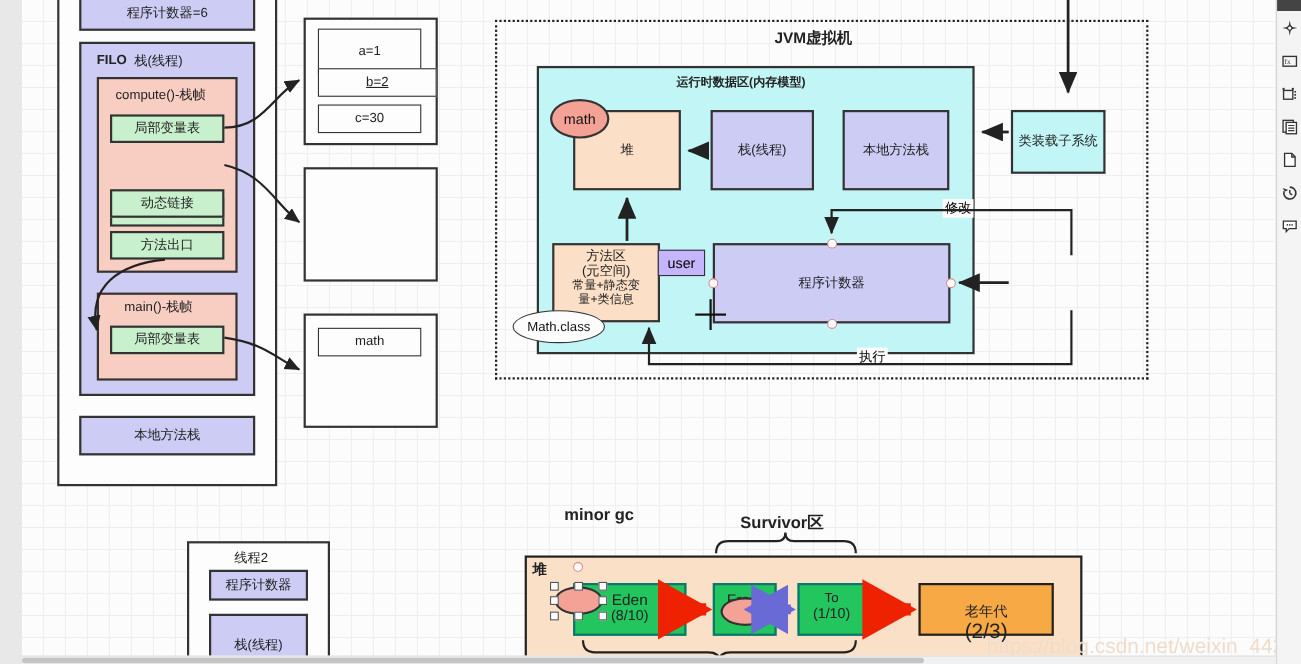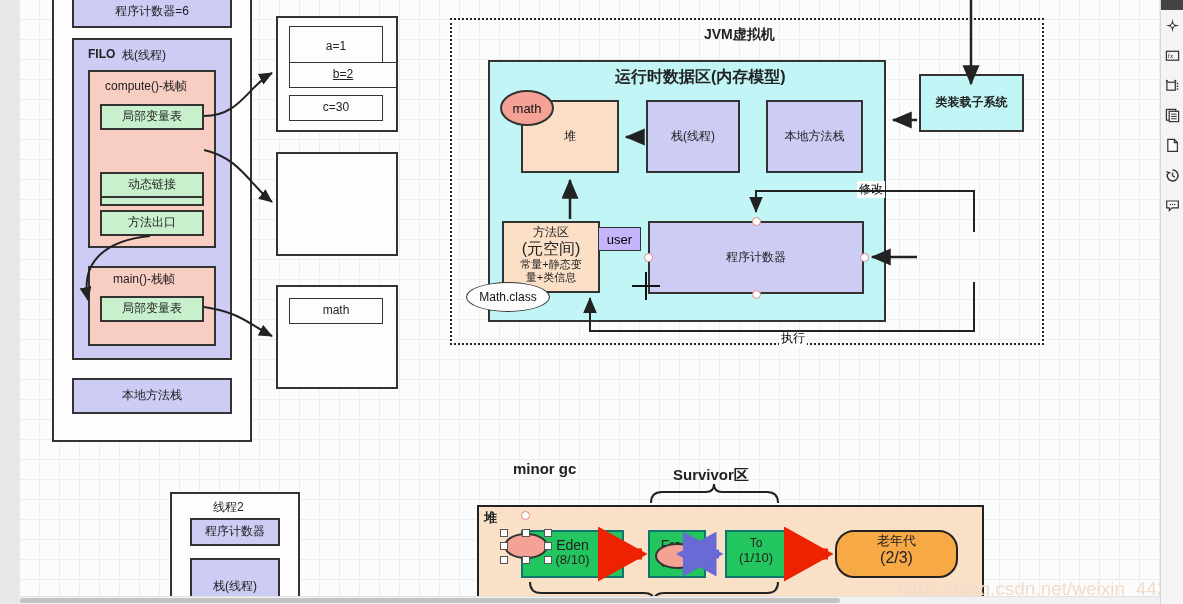--- a/index.html
+++ b/index.html
@@ -133,90 +133,90 @@
 
   <div class="box white b-dark" style="left:276px;top:285px;width:122px;height:104px;display:block;"></div>
   <div class="box white b-thin" style="left:289px;top:298px;width:94px;height:26px;">
     <span>math</span>
   </div>
 
   <div class="jvm-border" style="left:450px;top:18px;width:594px;height:327px;"></div>
   <div class="lbl title-cn" style="left:704px;top:26px;font-size:14px;">JVM虚拟机</div>
 
   <div class="box cyan" style="left:488px;top:60px;width:398px;height:262px;display:block;"></div>
-  <div class="lbl title-cn" style="left:615px;top:67px;font-size:16px;">运行时数据区(内存模型)</div>
+  <div class="lbl title-cn" style="left:615px;top:67px;font-size:11px;">运行时数据区(内存模型)</div>
 
   <div class="box peach" style="left:521px;top:100px;width:98px;height:73px;">
     <span>堆</span>
   </div>
   <div class="ellipse e-red" style="left:500px;top:90px;width:54px;height:36px;">
     <span>math</span>
   </div>
 
   <div class="box purple" style="left:646px;top:100px;width:94px;height:73px;">
     <span>栈(线程)</span>
   </div>
 
   <div class="box purple" style="left:766px;top:100px;width:97px;height:73px;">
     <span>本地方法栈</span>
   </div>
 
   <div class="box peach" style="left:502px;top:221px;width:98px;height:72px;display:block;padding-top:3px;">
     <div style="font-size:12px;">方法区</div>
-    <div style="font-size:16px;">(元空间)</div>
+    <div style="font-size:12px;">(元空间)</div>
     <div style="font-size:11px;">常量+静态变</div>
     <div style="font-size:11px;">量+类信息</div>
   </div>
 
   <div class="chip" style="left:598px;top:227px;width:43px;height:24px;">
     <span>user</span>
   </div>
 
   <div class="ellipse e-white" style="left:466px;top:282px;width:84px;height:30px;font-size:12px;">
     <span>Math.class</span>
   </div>
 
   <div class="box purple" style="left:648px;top:221px;width:216px;height:73px;">
     <span>程序计数器</span>
   </div>
   <div class="dot-handle" style="left:752px;top:217px;"></div>
   <div class="dot-handle" style="left:644px;top:253px;"></div>
   <div class="dot-handle" style="left:860px;top:253px;"></div>
   <div class="dot-handle" style="left:752px;top:290px;"></div>
 
-  <div class="box cyan" style="left:919px;top:74px;width:105px;height:58px;font-weight:bold;">
+  <div class="box cyan" style="left:919px;top:100px;width:86px;height:58px;">
     <span>类装载子系统</span>
   </div>
 
 
   <div class="chip-plain" style="left:857px;top:181px;">修改</div>
-  <div class="chip-plain" style="left:779px;top:330px;">执行</div>
+  <div class="chip-plain" style="left:779px;top:316px;">执行</div>
 
   <div class="lbl title-cn" style="left:513px;top:460px;font-size:15px;">minor gc</div>
   <div class="lbl title-cn" style="left:673px;top:466px;font-size:15px;">Survivor区</div>
 
   <div class="box heapbg" style="left:477px;top:505px;width:507px;height:99px;display:block;"></div>
   <div class="lbl title-cn" style="left:484px;top:509px;font-size:13px;">堆</div>
 
   <div class="box gcgreen" style="left:521px;top:530px;width:103px;height:48px;display:block;padding-top:5px;">
     <div style="font-size:14px;">Eden</div>
     <div style="font-size:13px;">(8/10)</div>
   </div>
   <div class="box gcgreen" style="left:648px;top:530px;width:58px;height:48px;display:block;padding-top:5px;">
     <div style="font-size:14px;">From</div>
     <div style="font-size:13px;">(1/10)</div>
   </div>
   <div class="ellipse e-red" style="left:655px;top:543px;width:45px;height:26px;"></div>
   <div class="box gcgreen" style="left:725px;top:530px;width:62px;height:48px;display:block;padding-top:5px;">
     <div style="font-size:12px;">To</div>
     <div style="font-size:13px;">(1/10)</div>
   </div>
-  <div class="box orange" style="left:835px;top:530px;width:123px;height:48px;display:block;padding-top:2px;border-radius:19px;">
+  <div class="box orange" style="left:835px;top:530px;width:123px;height:48px;display:block;padding-top:17px;">
     <div style="font-size:13px;">老年代</div>
-    <div style="font-size:16px;">(2/3)</div>
+    <div style="font-size:19px;">(2/3)</div>
   </div>
 
   <div class="ellipse e-red" style="left:504px;top:533px;width:44px;height:26px;"></div>
   <div class="rot-handle" style="left:521px;top:511px;"></div>
   <div class="handle" style="left:500px;top:529px;"></div>
   <div class="handle" style="left:522px;top:529px;"></div>
   <div class="handle" style="left:544px;top:529px;"></div>
   <div class="handle" style="left:500px;top:542px;"></div>
   <div class="handle" style="left:544px;top:542px;"></div>
   <div class="handle" style="left:500px;top:556px;"></div>

